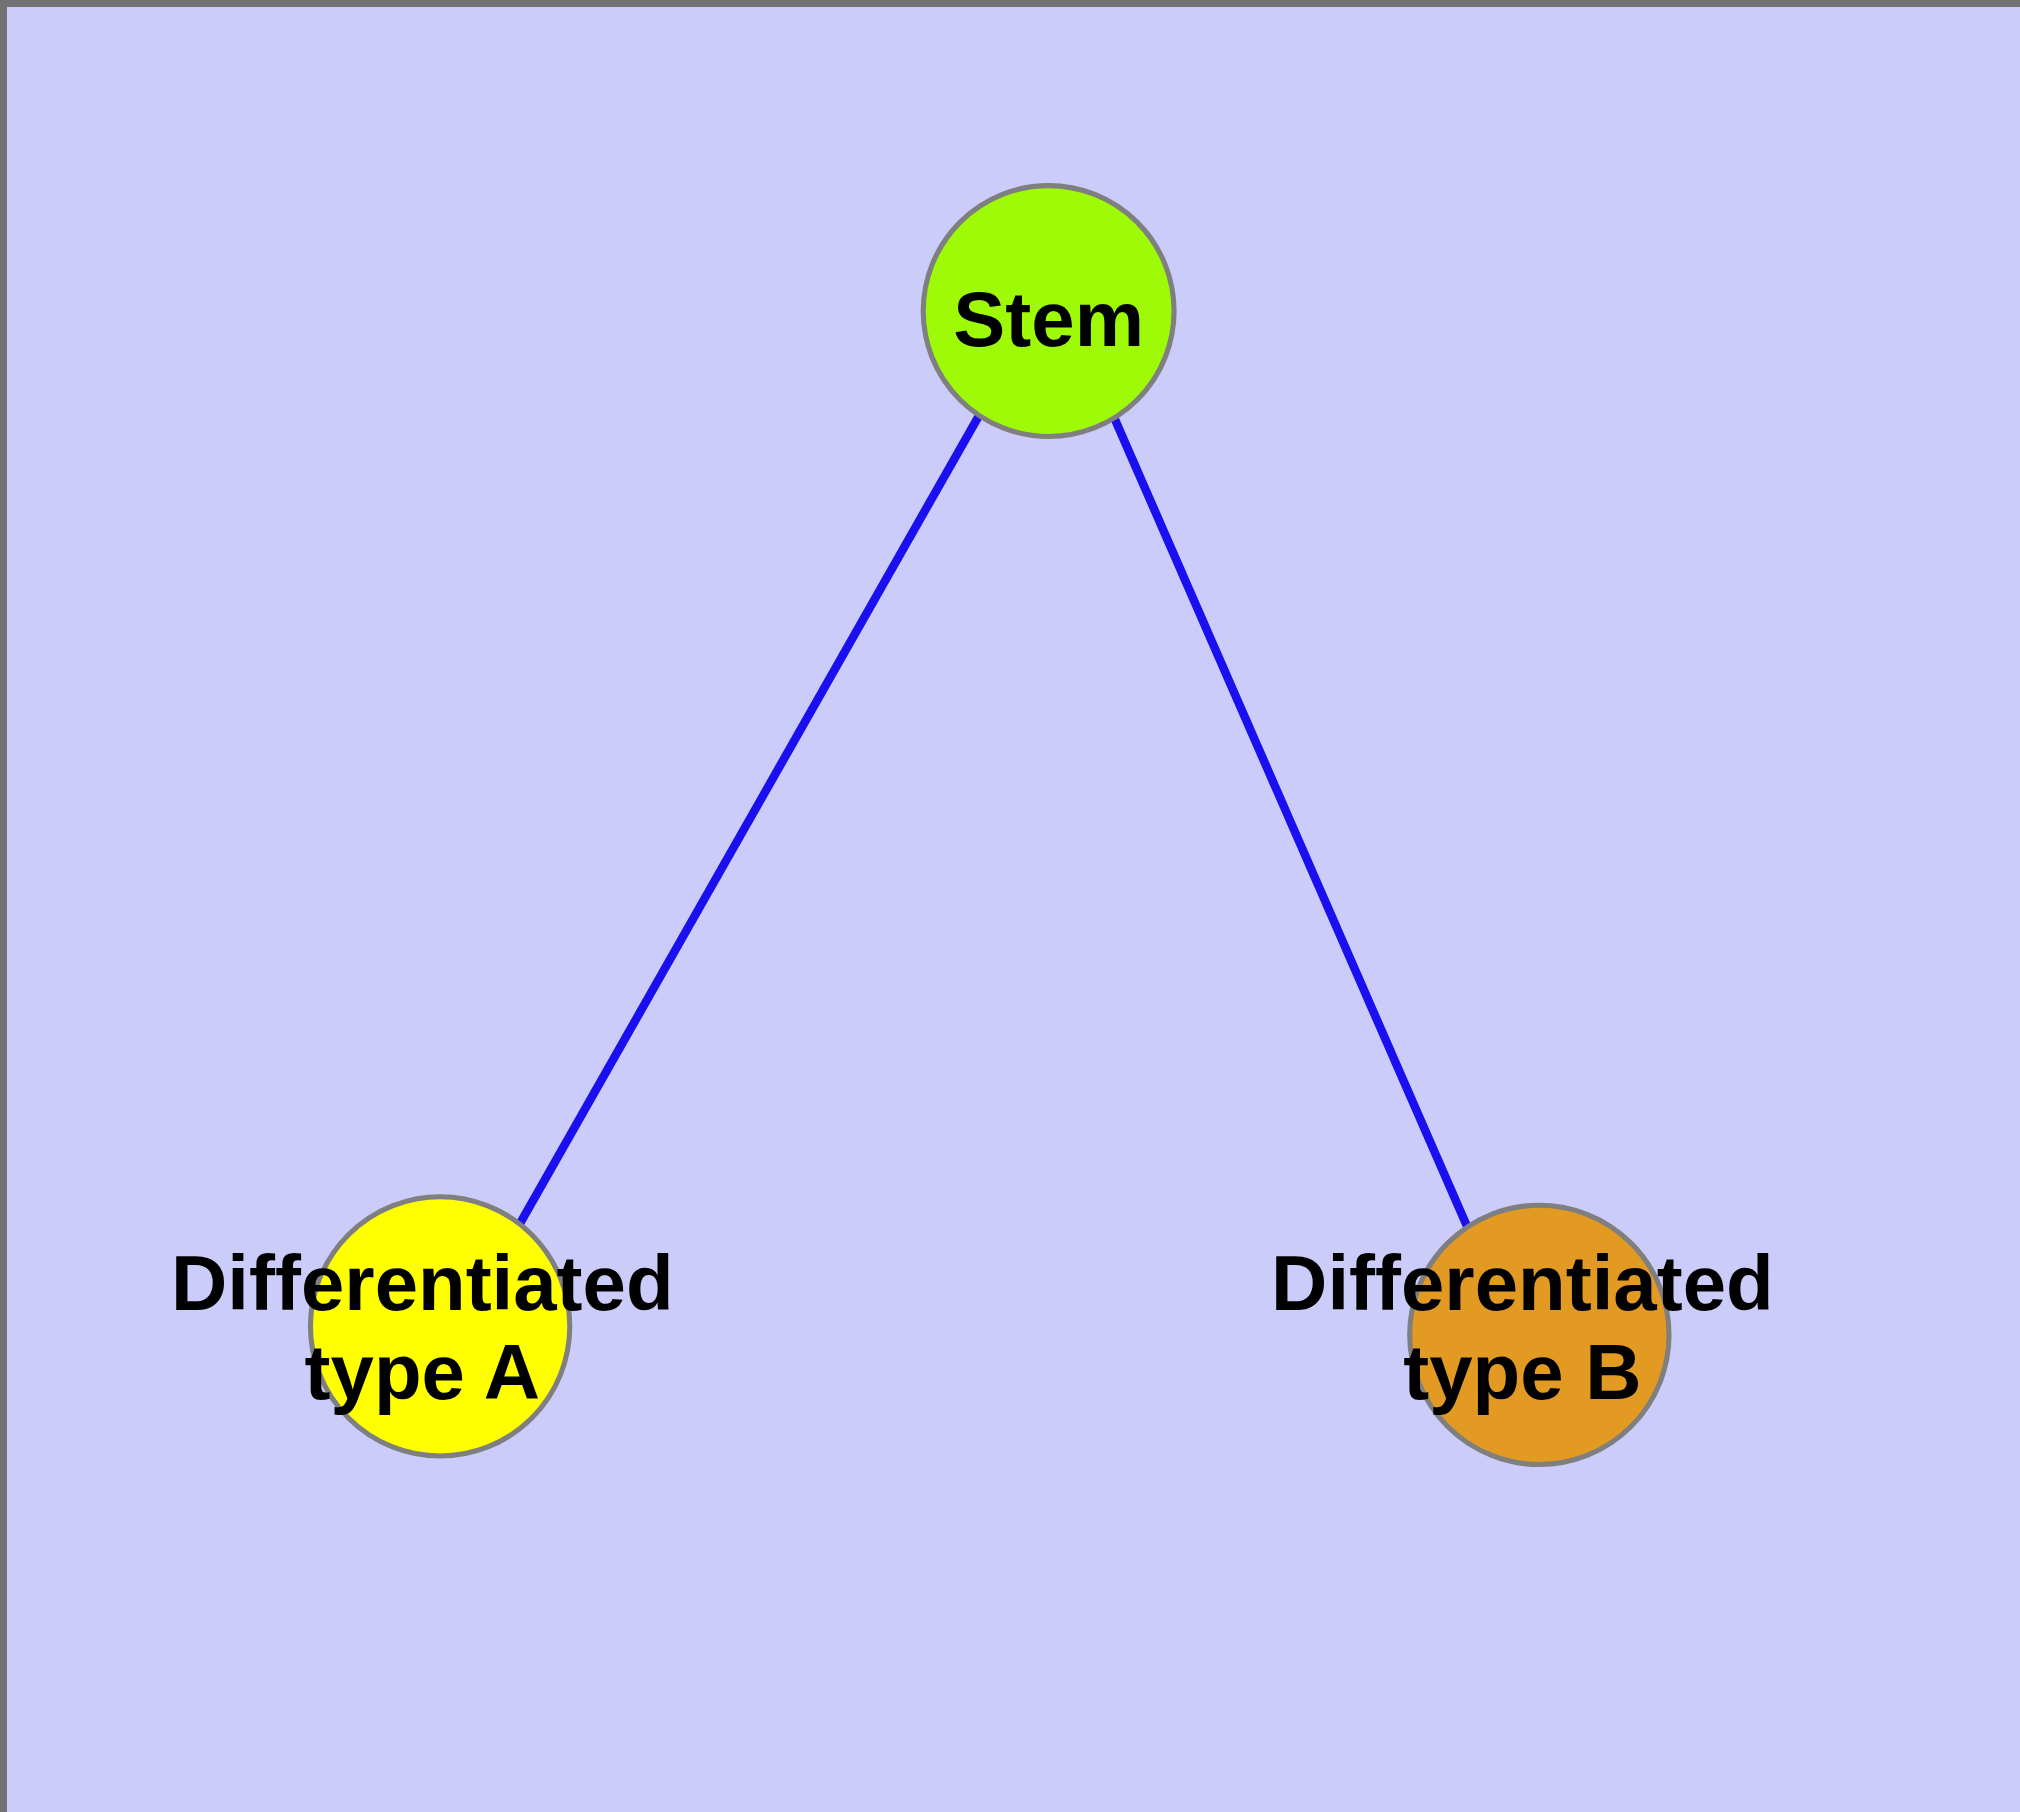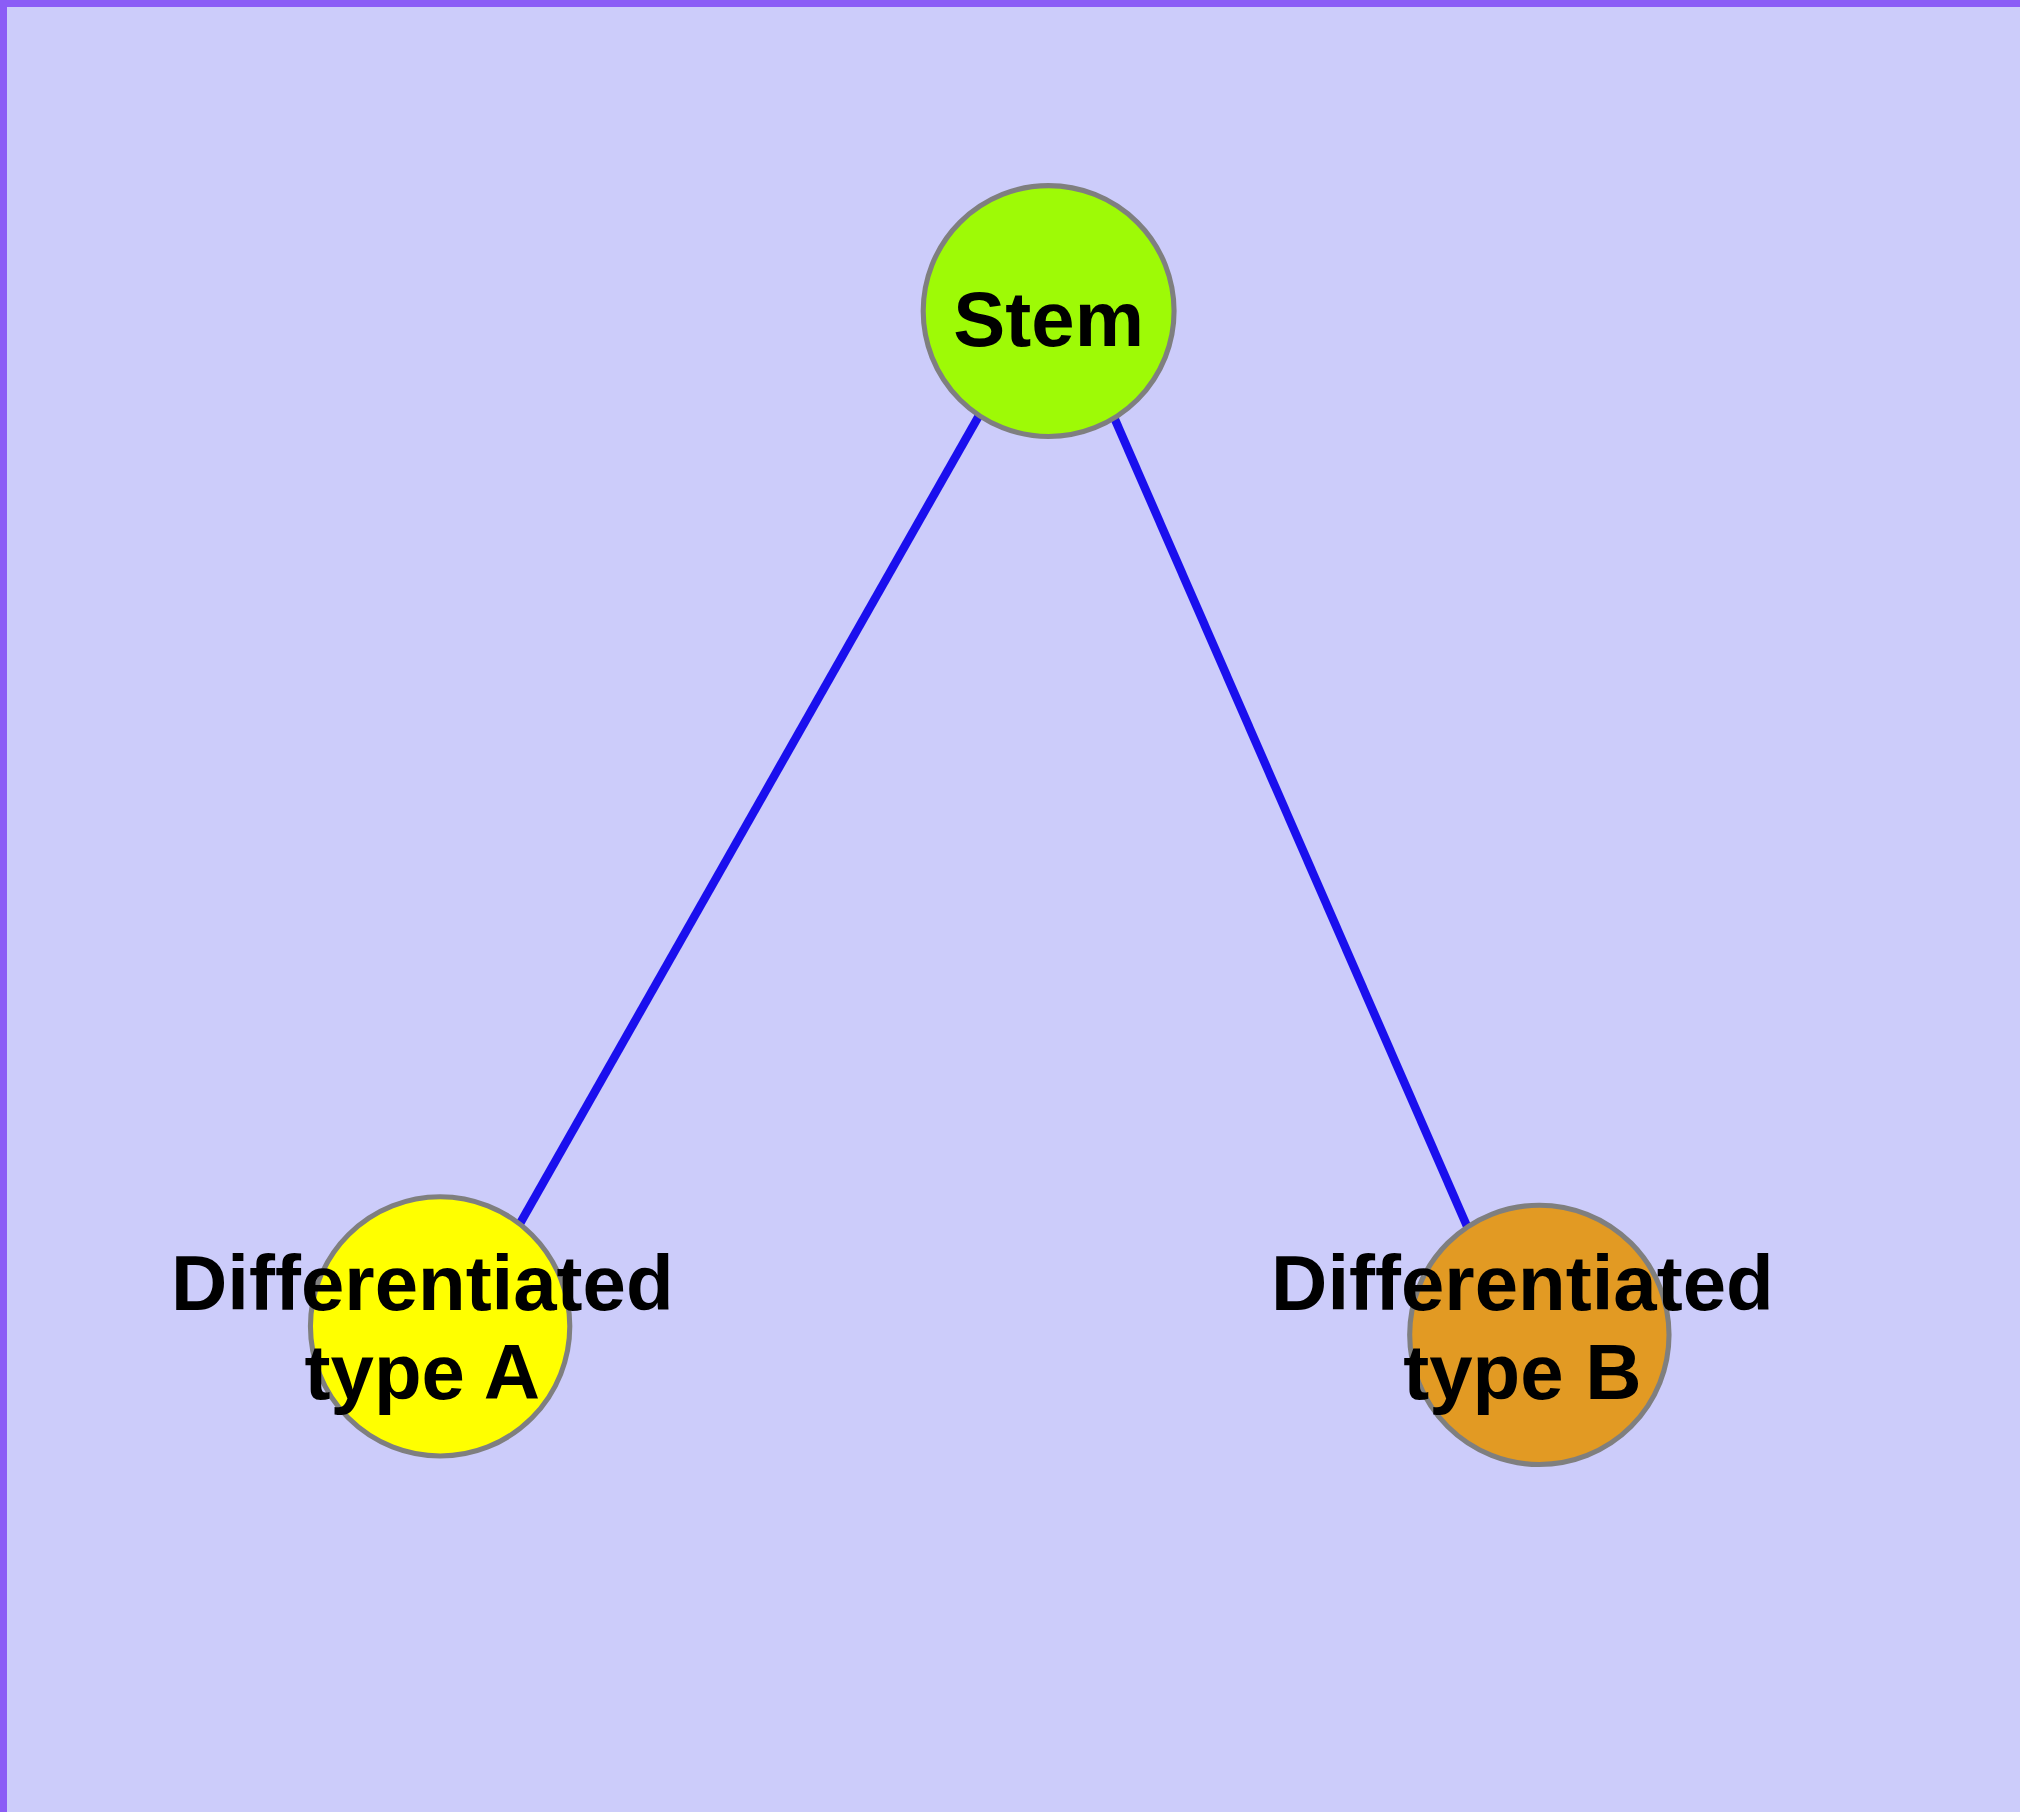--- a/index.html
+++ b/index.html
@@ -5,21 +5,21 @@
 <style>
   html, body {
     margin: 0;
     padding: 0;
     background: #ffffff;
   }
   #stage {
     position: relative;
     width: 2021px;
     height: 1812px;
-    background: #8b5cf6;
+    background: #737373;
     overflow: hidden;
     font-family: "Liberation Sans", sans-serif;
   }
   #canvas-bg {
     position: absolute;
     left: 6.8px;
     top: 6.8px;
     width: 2014px;
     height: 1805px;
     background: #ccccfa;

